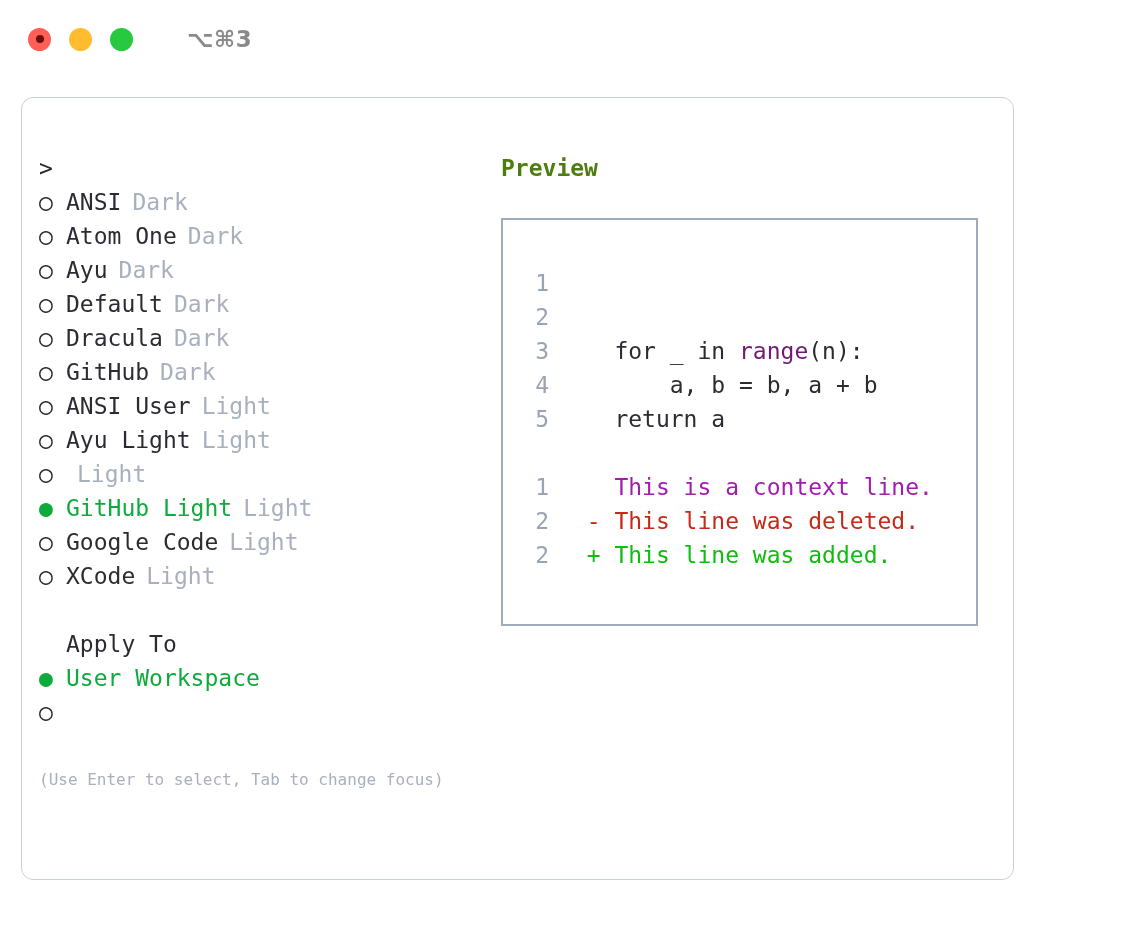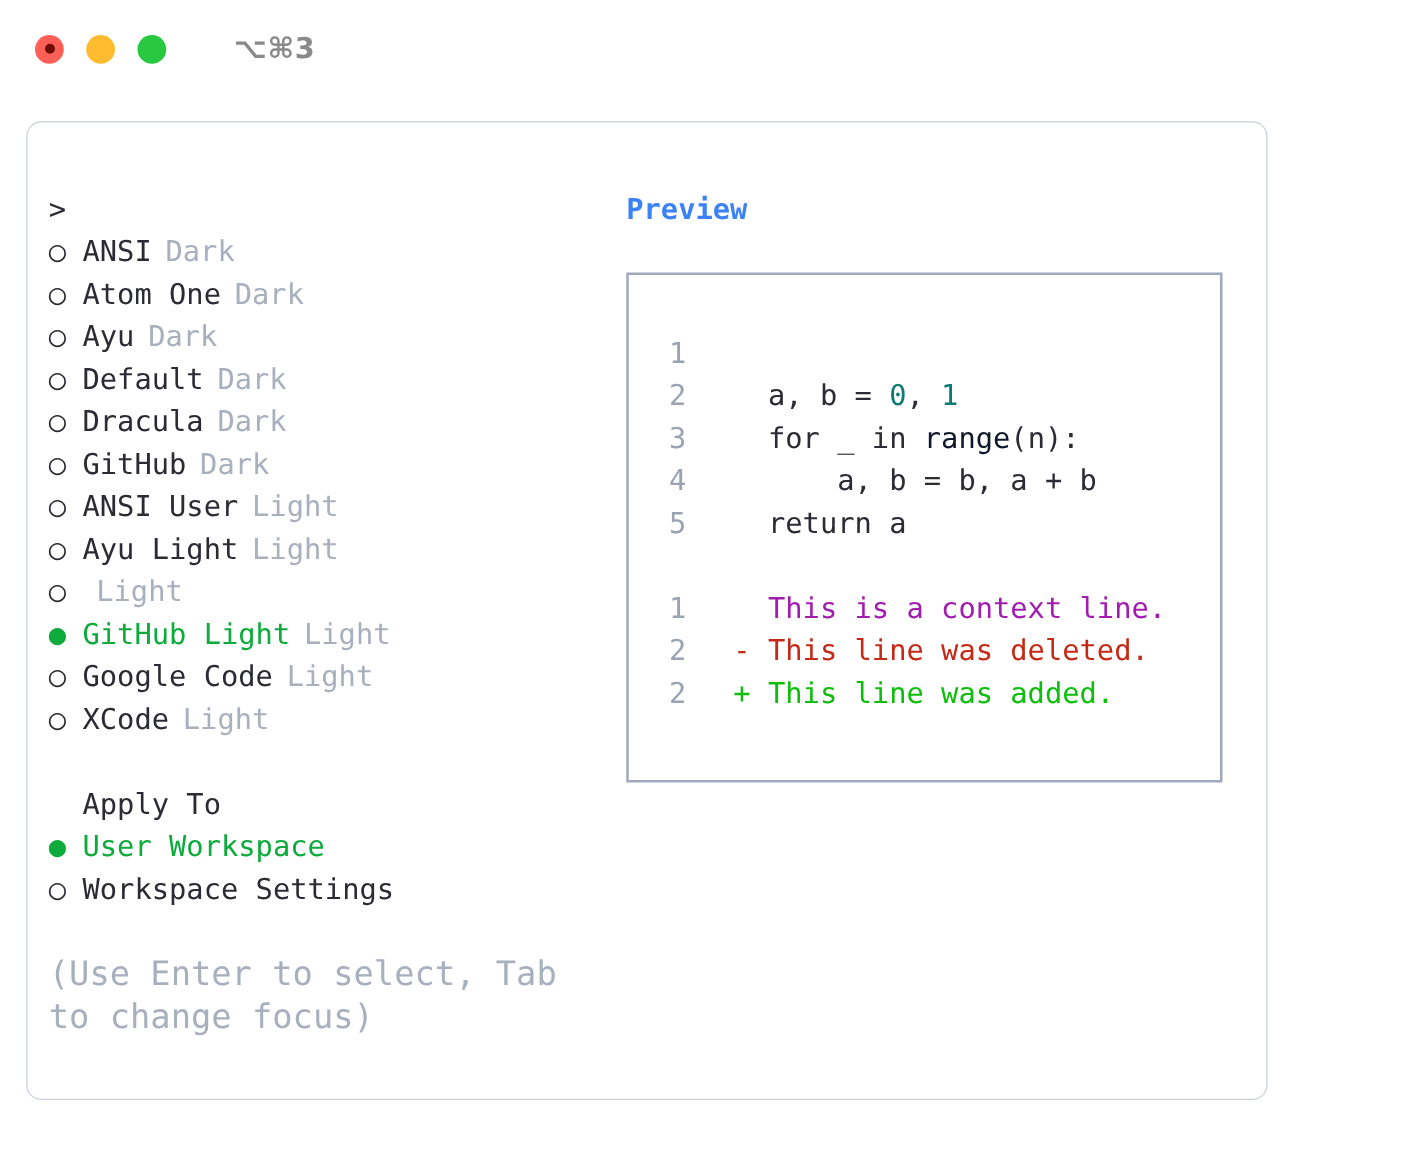--- a/index.html
+++ b/index.html
@@ -135,39 +135,39 @@
     line-height: 34px;
   }
   .section-head .spacer { width: 27px; flex: 0 0 27px; }
   .section-head .row-label { color: #2b2b33; }
 
   .gap-sm { height: 34px; }
   .gap-md { height: 34px; }
 
   .hint {
     width: 420px;
-    font-size: 27px;
+    font-size: 16px;
     line-height: 34px;
     color: #a8b0be;
     white-space: normal;
   }
 
   
   .right-col {
     position: absolute;
     left: 479px;
     top: 53px;
     width: 500px;
   }
 
   .preview-title {
     font-size: 23px;
     line-height: 34px;
     font-weight: 700;
-    color: #3b82f6;
+    color: #4d7c0f;
   }
 
   .code-box {
     margin-top: 33px;
     width: 477px;
     height: 408px;
     border: 2px solid #a0aabd;
     background: #ffffff;
     padding: 46px 0 0 0;
   }
@@ -189,21 +189,21 @@
     padding-right: 0;
   }
 
   .code-text {
     padding-left: 10px;
     color: #2b2b33;
   }
 
   .tok-fn  { color: #b8180b; }
   .tok-num { color: #0e7a72; }
-  .tok-bi  { color: #0f172a; }
+  .tok-bi  { color: #701a75; }
 
   .code-gap { height: 34px; }
 
   .diff-ctx { color: #a21caf; }
   .diff-del { color: #c62a16; }
   .diff-add { color: #0dbe0d; }
 </style>
 </head>
 <body>
 
@@ -291,33 +291,32 @@
             <div class="section-head">
               <span class="spacer"></span>
               <span class="row-label">Apply To</span>
             </div>
             <div class="row selected">
               <span class="marker bullet-on">●</span>
               <span class="row-label">User Workspace</span>
             </div>
             <div class="row">
               <span class="marker">○</span>
-              <span class="row-label">Workspace Settings</span>
             </div>
           </div>
         <div class="gap-md"></div>
         <div class="hint">(Use Enter to select, Tab to change focus)</div>
       </div>
 
       <div class="right-col">
         <div class="preview-title">Preview</div>
         <div class="code-box">
           <div id="code-lines">
               <div class="code-line"><span class="lineno">1</span></div>
-              <div class="code-line"><span class="lineno">2</span><span class="code-text"><span class="">&nbsp;&nbsp;&nbsp;&nbsp;a,&nbsp;b&nbsp;=&nbsp;</span><span class="tok-num">0</span><span class="">,&nbsp;</span><span class="tok-num">1</span></span></div>
+              <div class="code-line"><span class="lineno">2</span></div>
               <div class="code-line"><span class="lineno">3</span><span class="code-text"><span class="">&nbsp;&nbsp;&nbsp;&nbsp;for&nbsp;_&nbsp;in&nbsp;</span><span class="tok-bi">range</span><span class="">(n):</span></span></div>
               <div class="code-line"><span class="lineno">4</span><span class="code-text"><span class="">&nbsp;&nbsp;&nbsp;&nbsp;&nbsp;&nbsp;&nbsp;&nbsp;a,&nbsp;b&nbsp;=&nbsp;b,&nbsp;a&nbsp;+&nbsp;b</span></span></div>
               <div class="code-line"><span class="lineno">5</span><span class="code-text"><span class="">&nbsp;&nbsp;&nbsp;&nbsp;return&nbsp;a</span></span></div>
             </div>
           <div class="code-gap"></div>
           <div id="diff-lines">
               <div class="code-line"><span class="lineno">1</span><span class="code-text diff-ctx">&nbsp;&nbsp;&nbsp;&nbsp;This is a context line.</span></div>
               <div class="code-line"><span class="lineno">2</span><span class="code-text diff-del">&nbsp;&nbsp;-&nbsp;This line was deleted.</span></div>
               <div class="code-line"><span class="lineno">2</span><span class="code-text diff-add">&nbsp;&nbsp;+&nbsp;This line was added.</span></div>
             </div>

